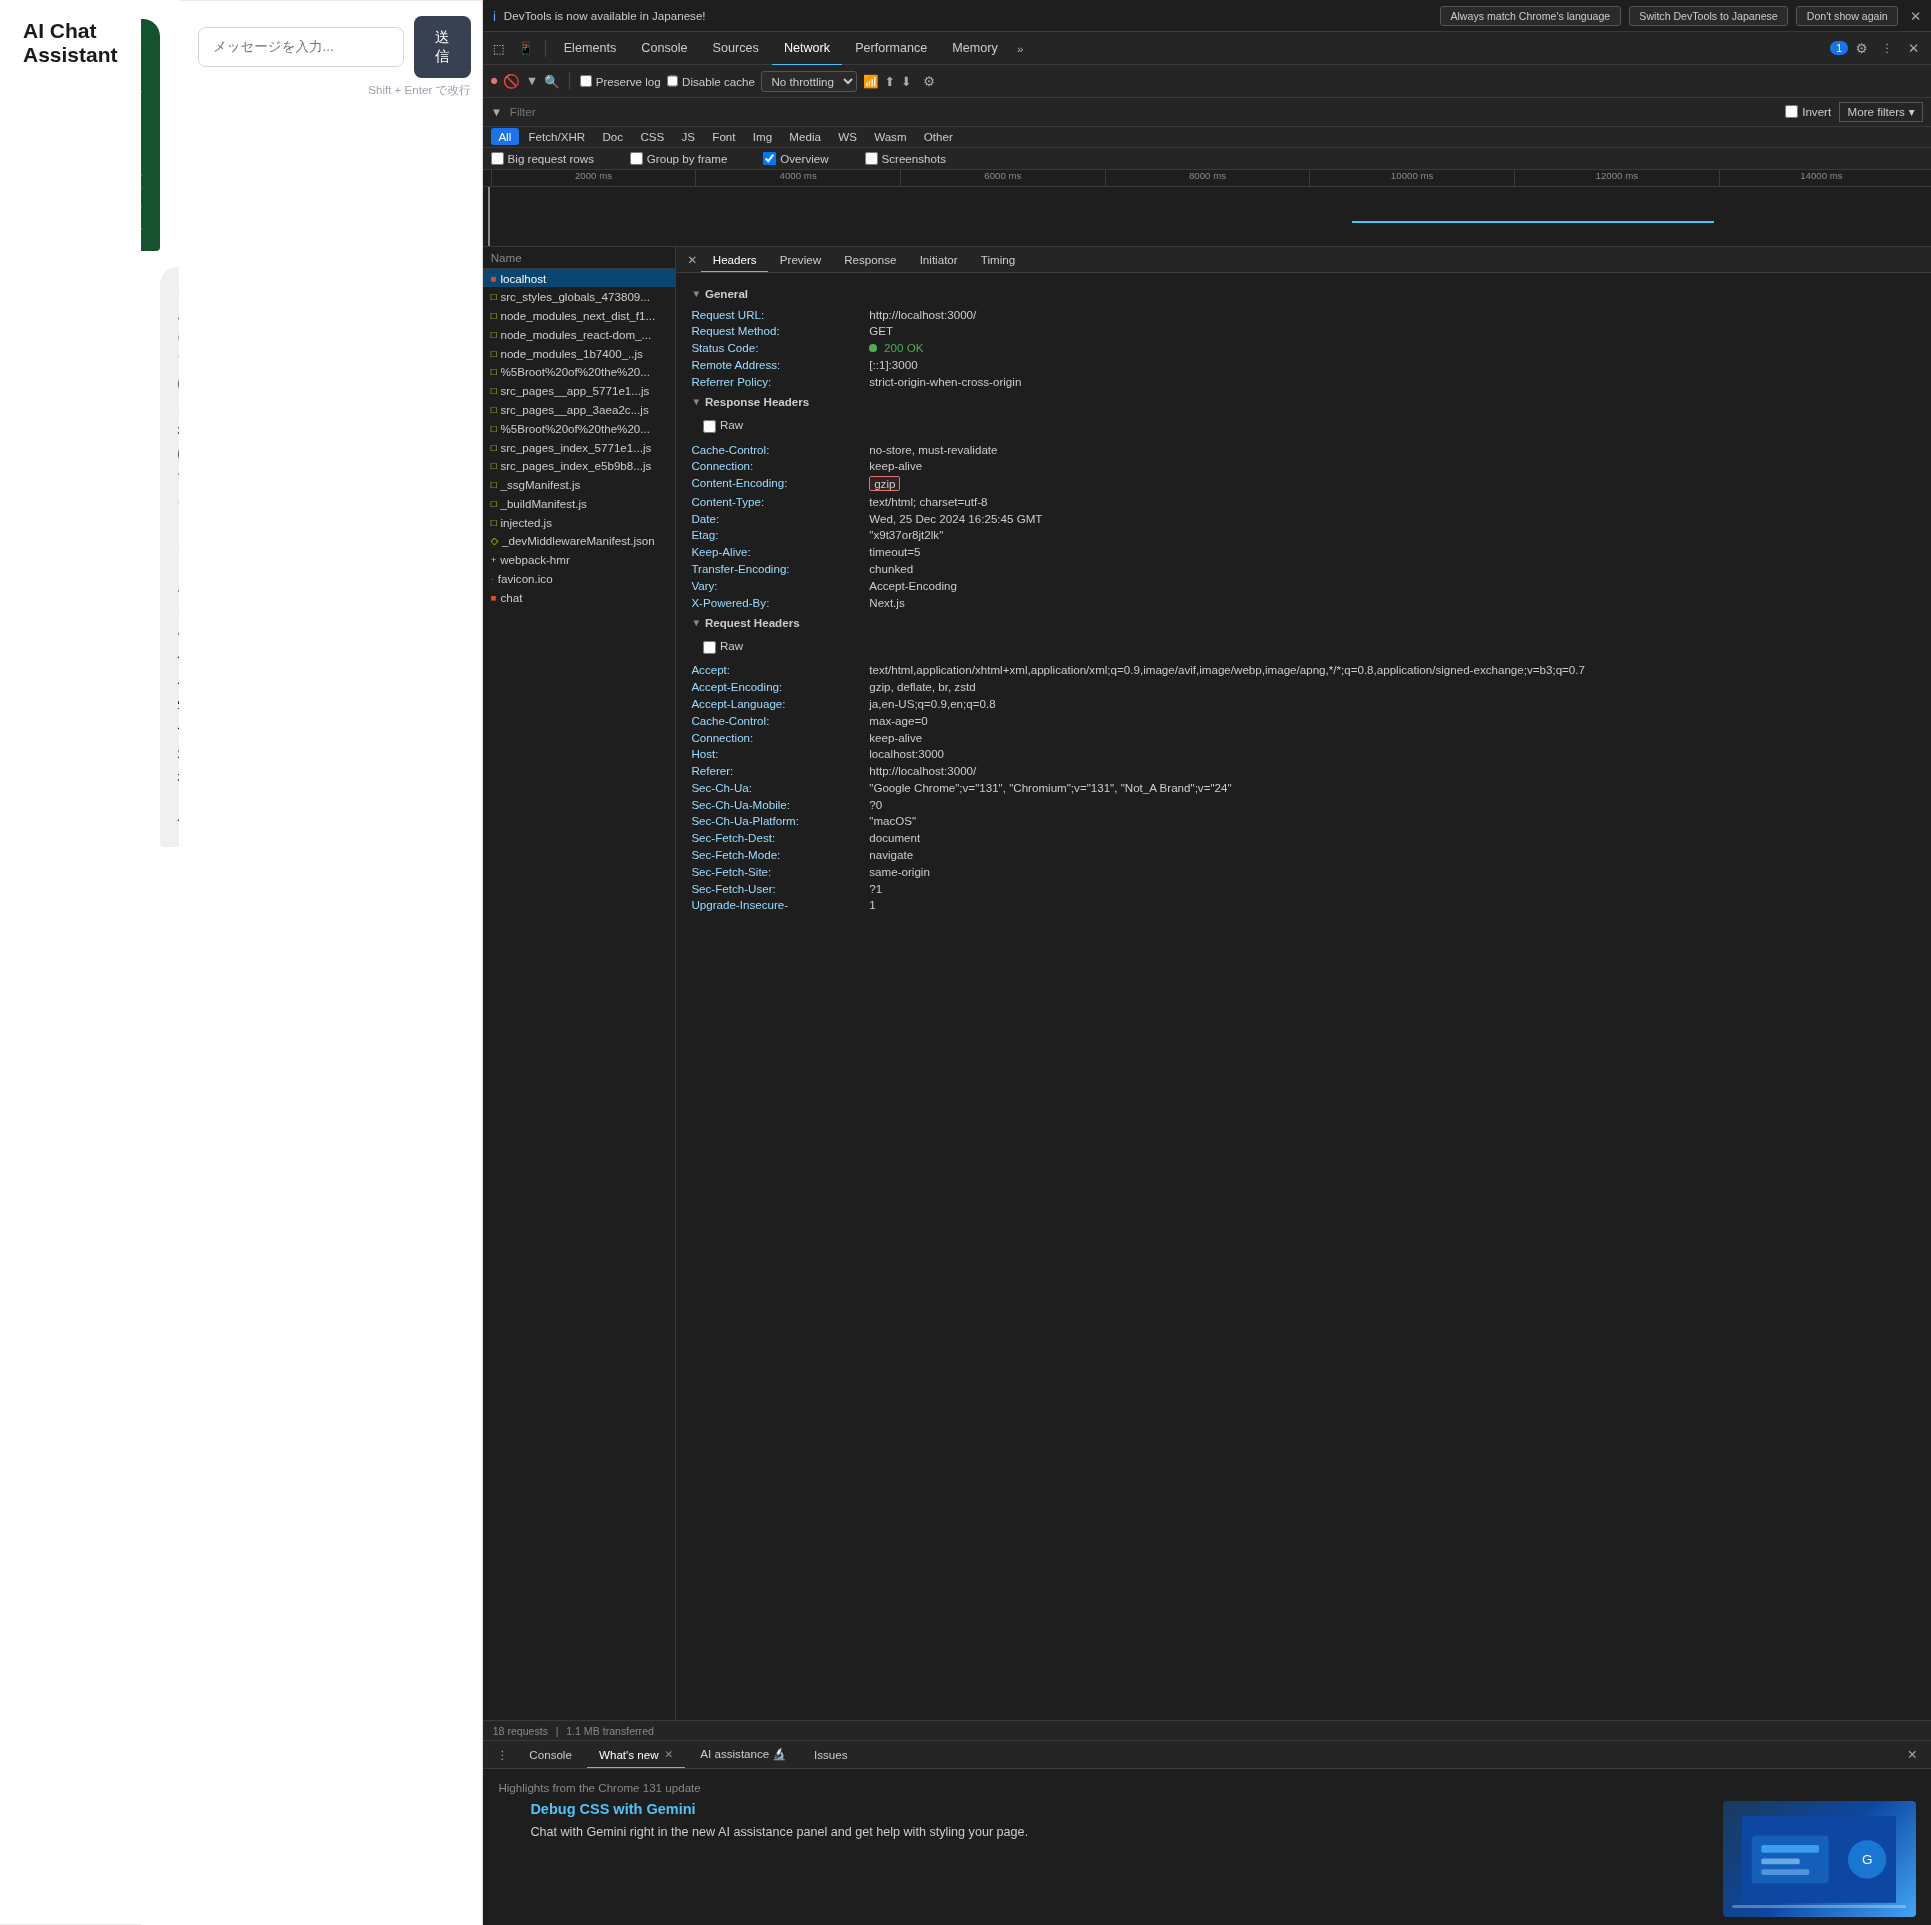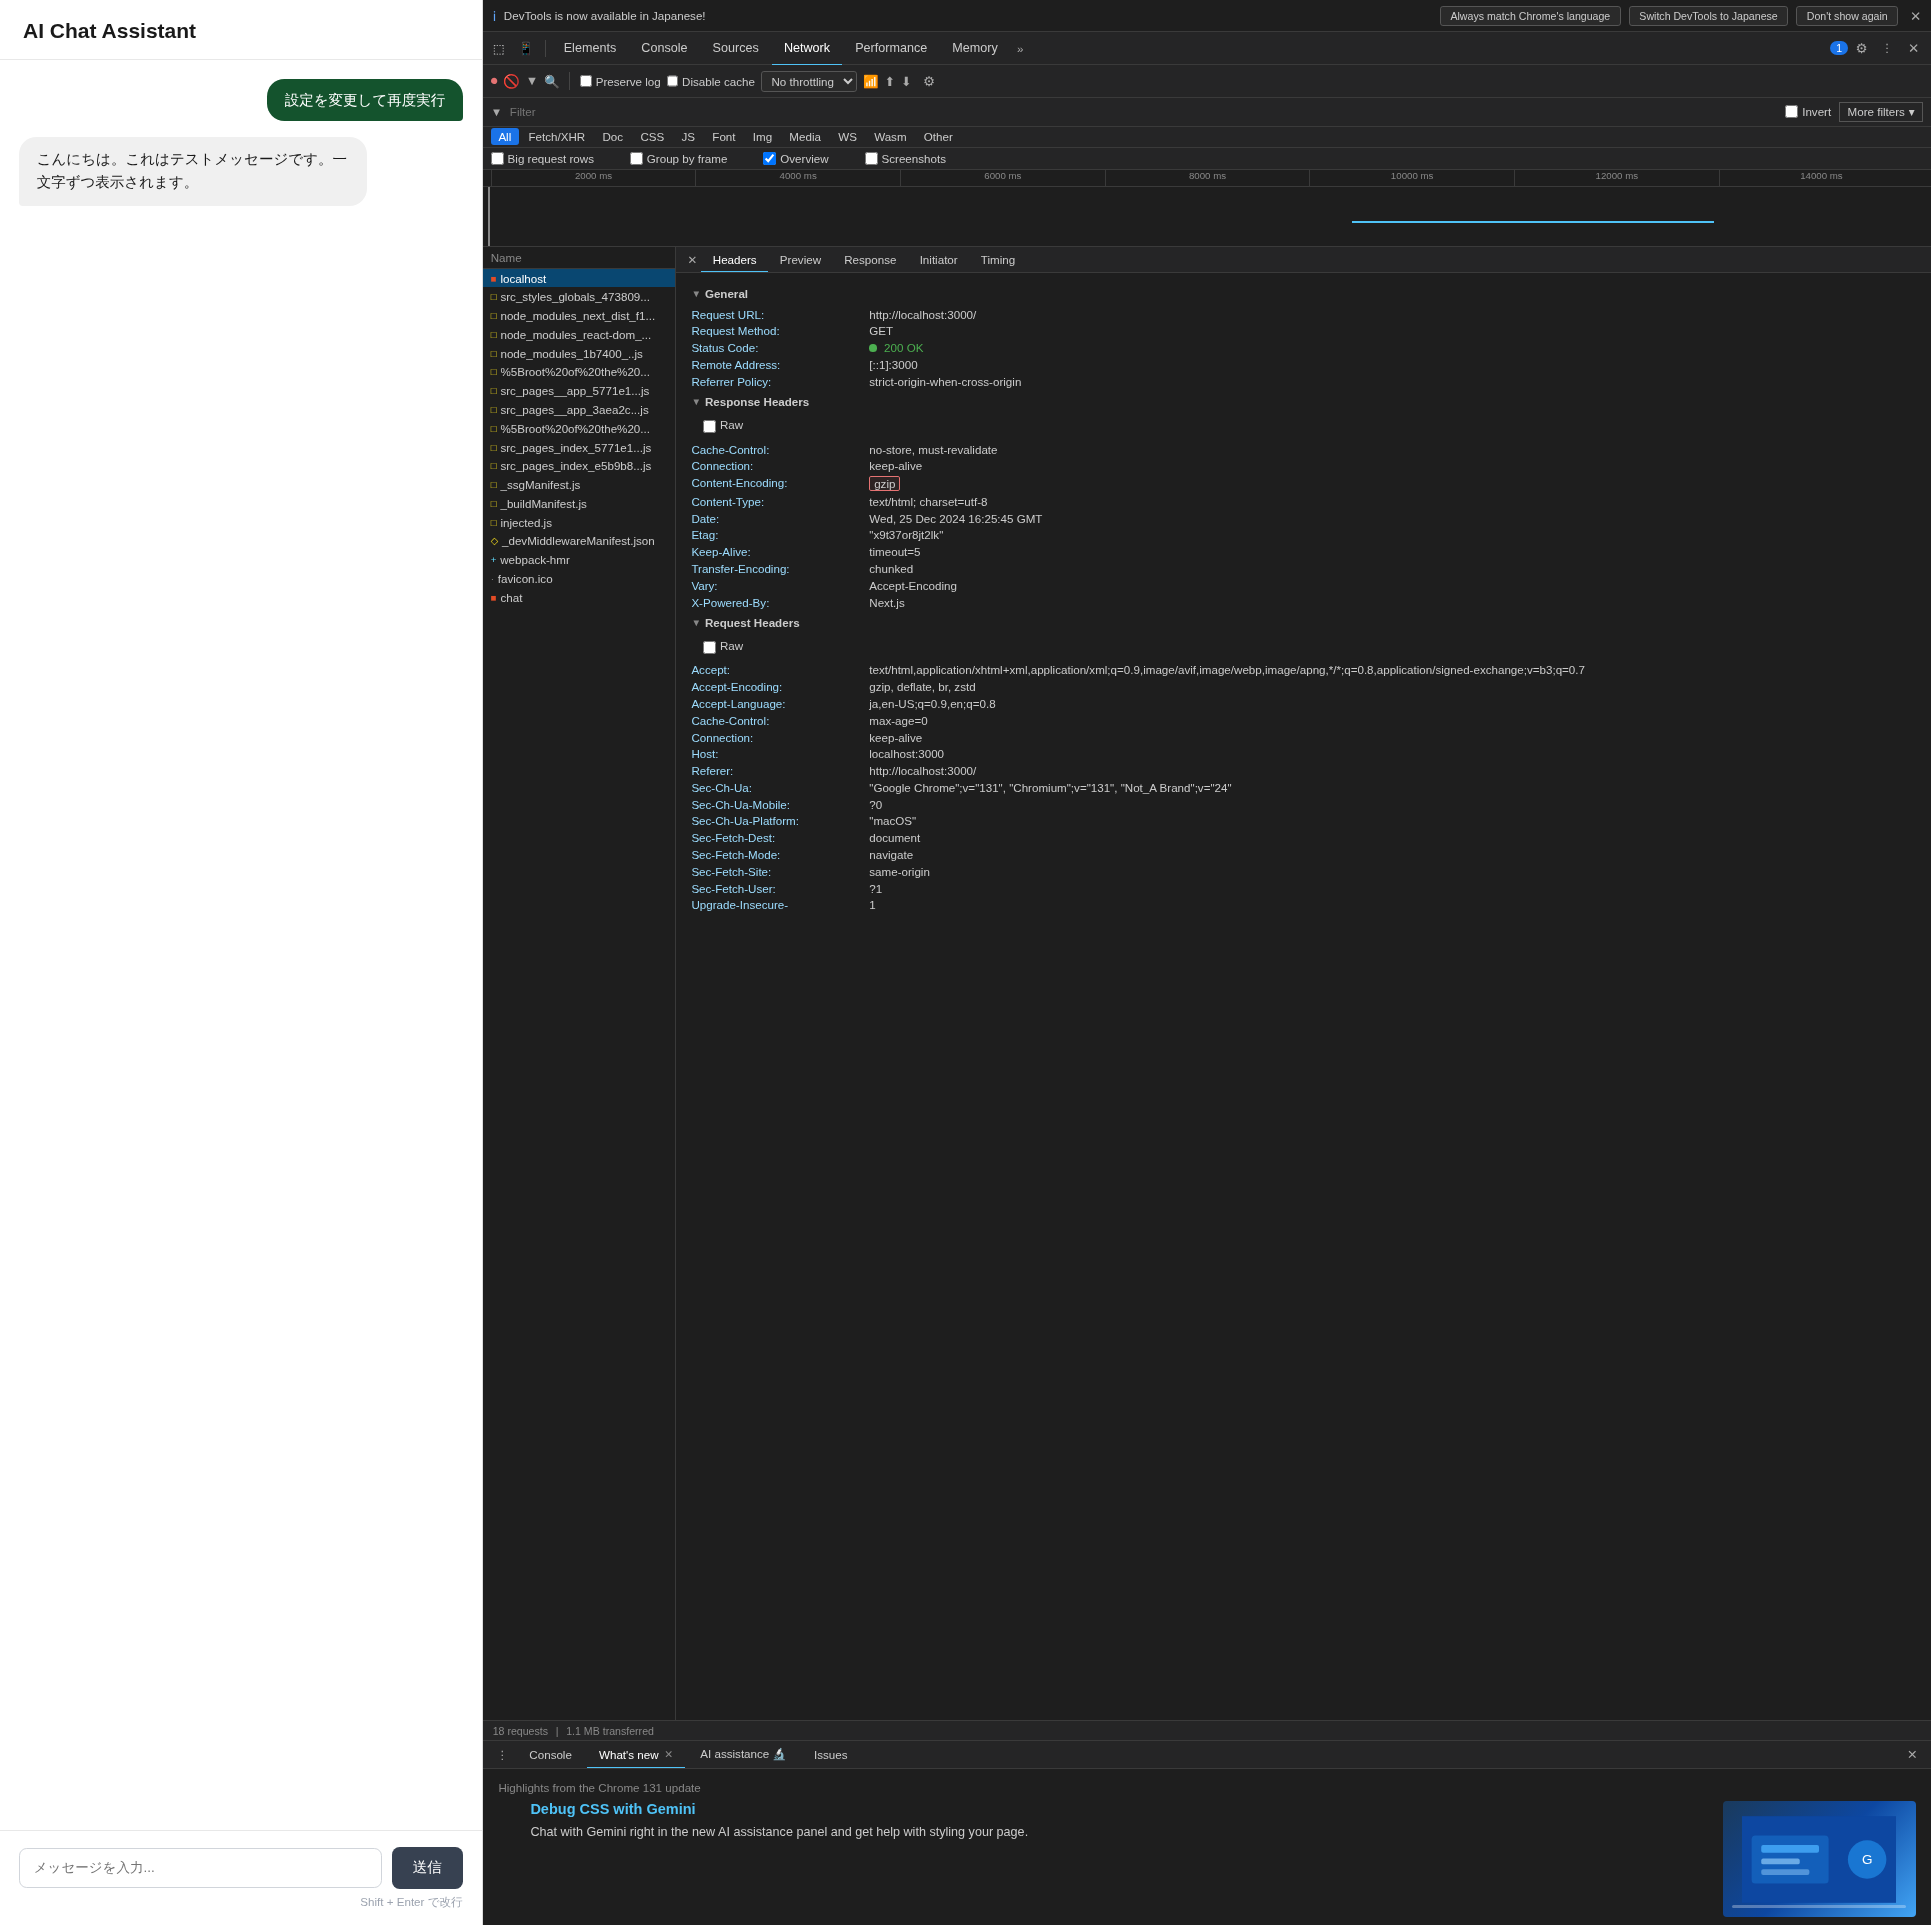--- a/index.html
+++ b/index.html
@@ -4,21 +4,21 @@
   <style>
     * { box-sizing: border-box; margin: 0; padding: 0; }
     body { font-family: -apple-system, BlinkMacSystemFont, 'Segoe UI', sans-serif; background: #f0f0f0; display: flex; width: 1931px; height: 1925px; overflow: hidden; }
 
     
     .chat-panel {
       width: 483px;
       height: 100%;
       background: #ffffff;
       display: flex;
-      flex-direction: column;
+      flex-direction: row;
       border-right: 1px solid #ddd;
     }
     .chat-header {
       padding: 19.3px 23px 15.4px;
       font-size: 21px;
       font-weight: 600;
       color: #1a1a1a;
       border-bottom: 1px solid #e8e8e8;
     }
     .chat-messages {

